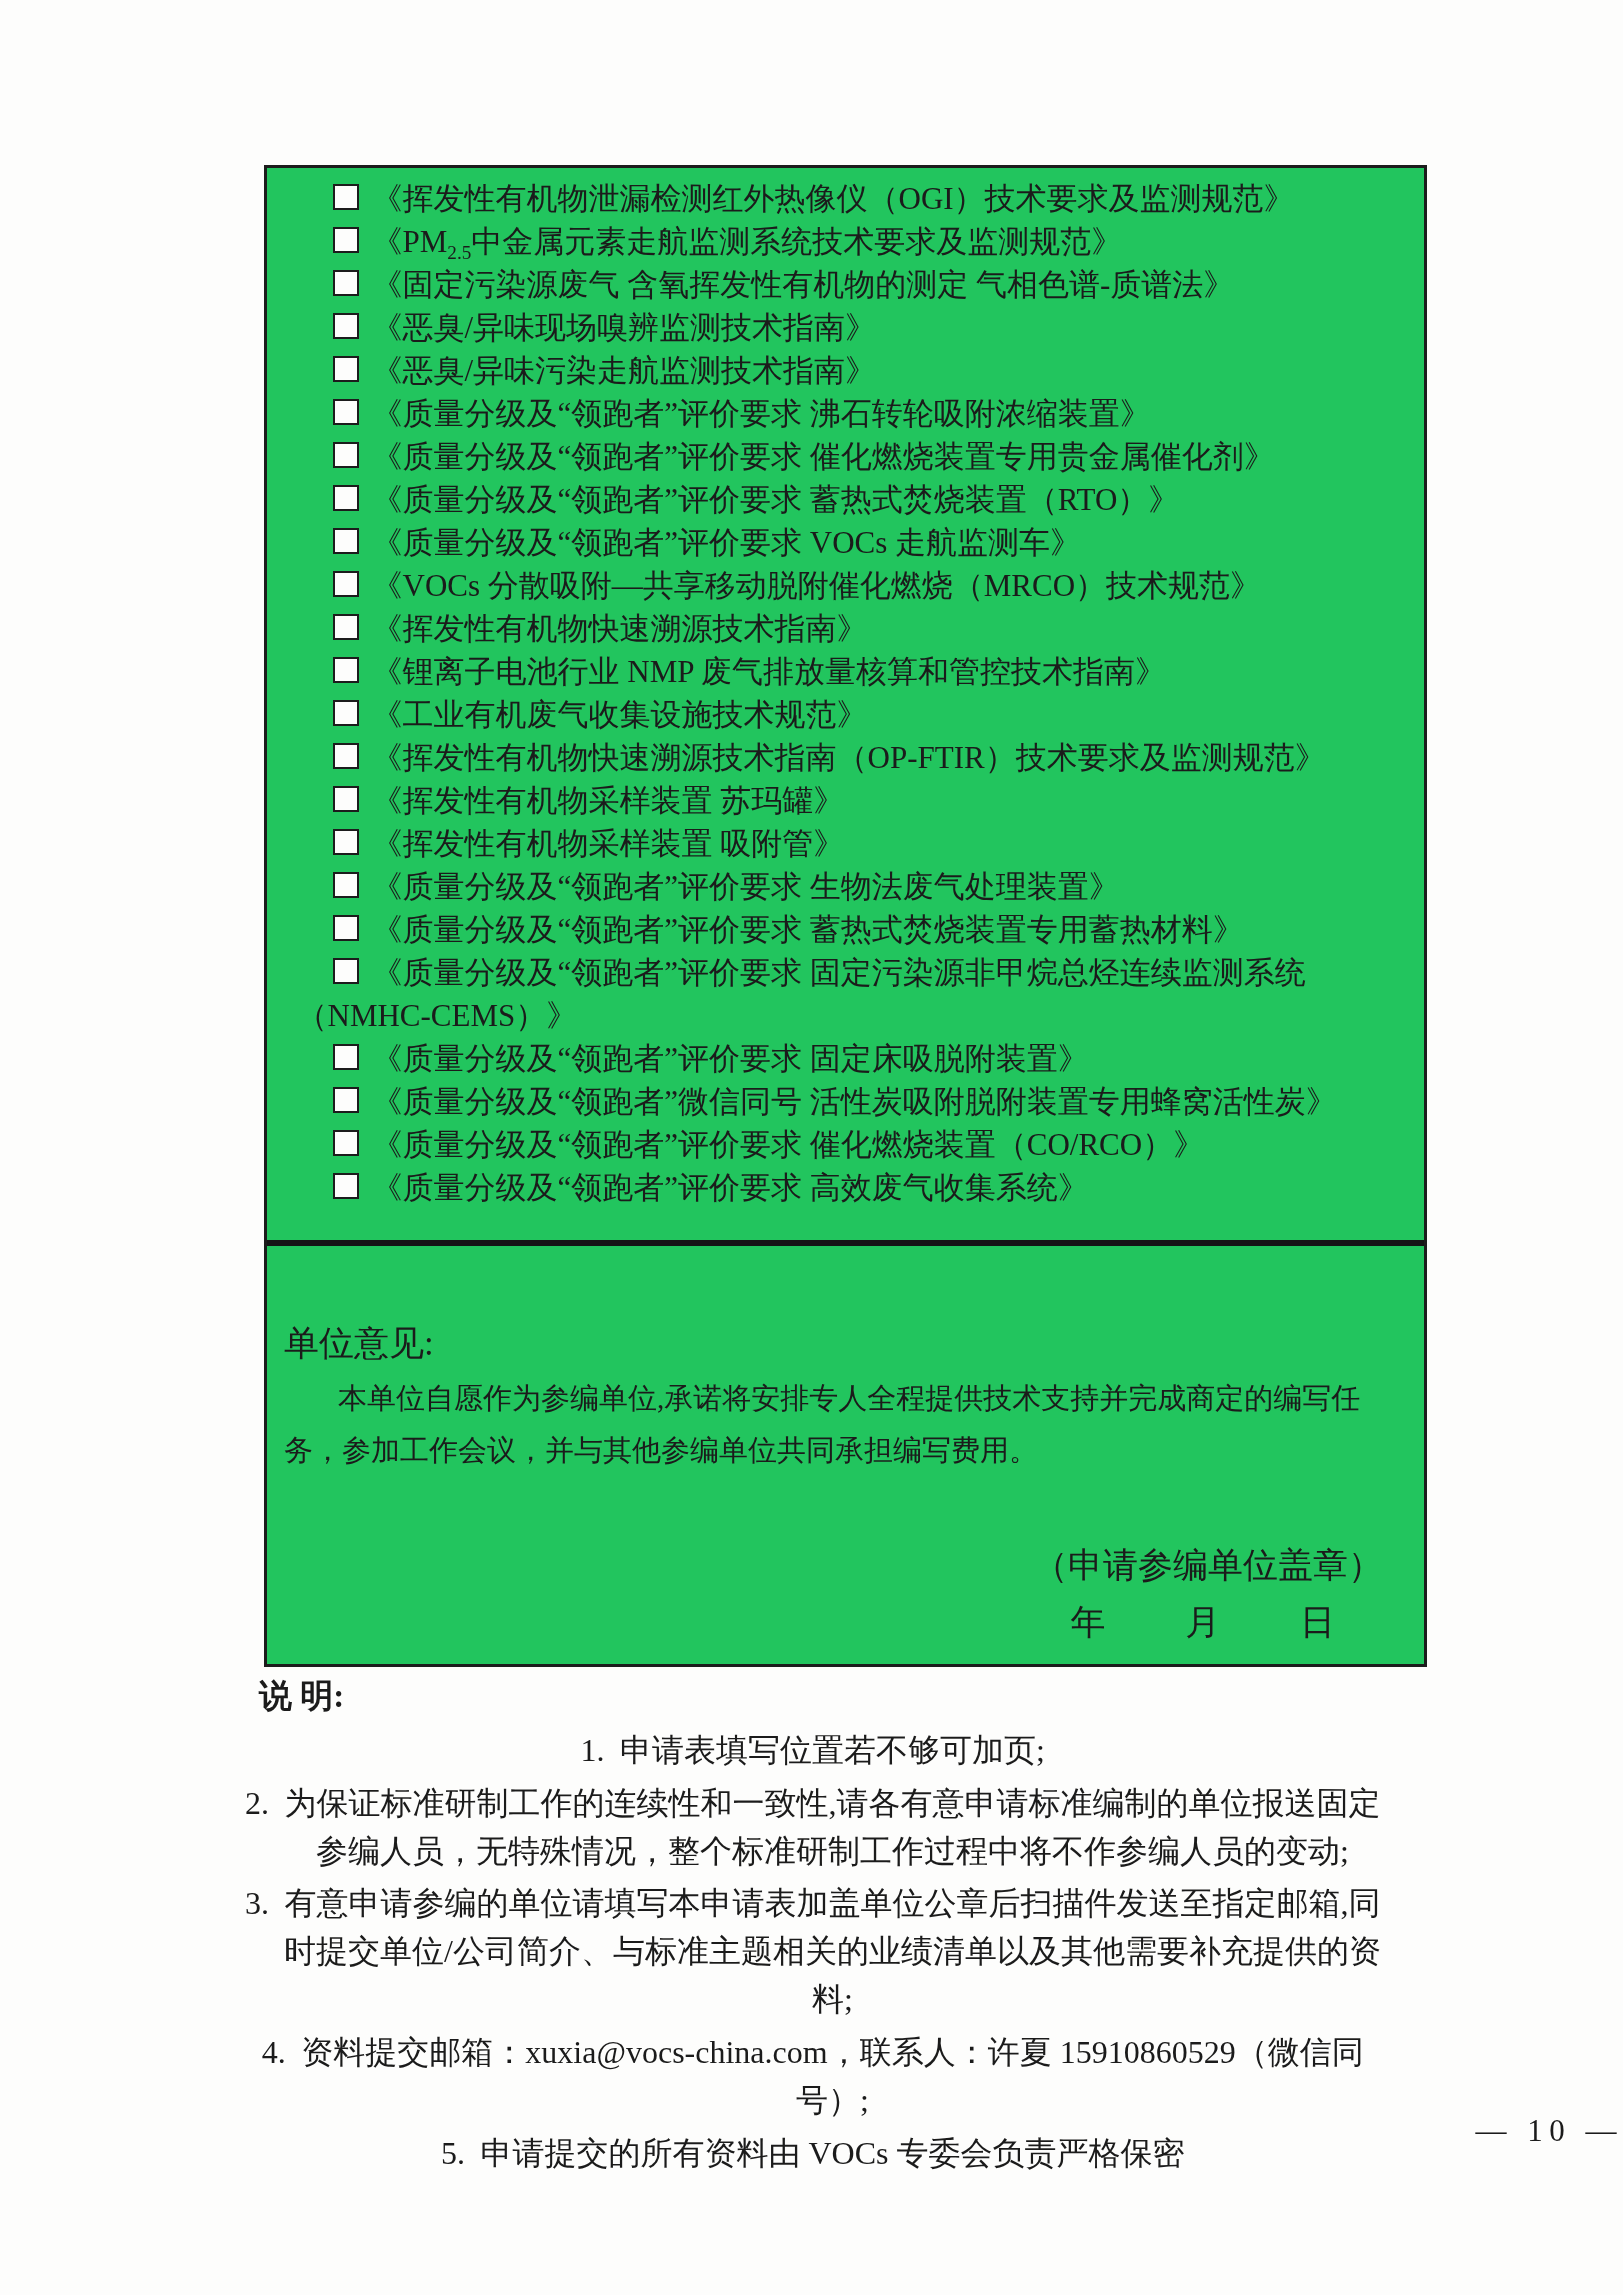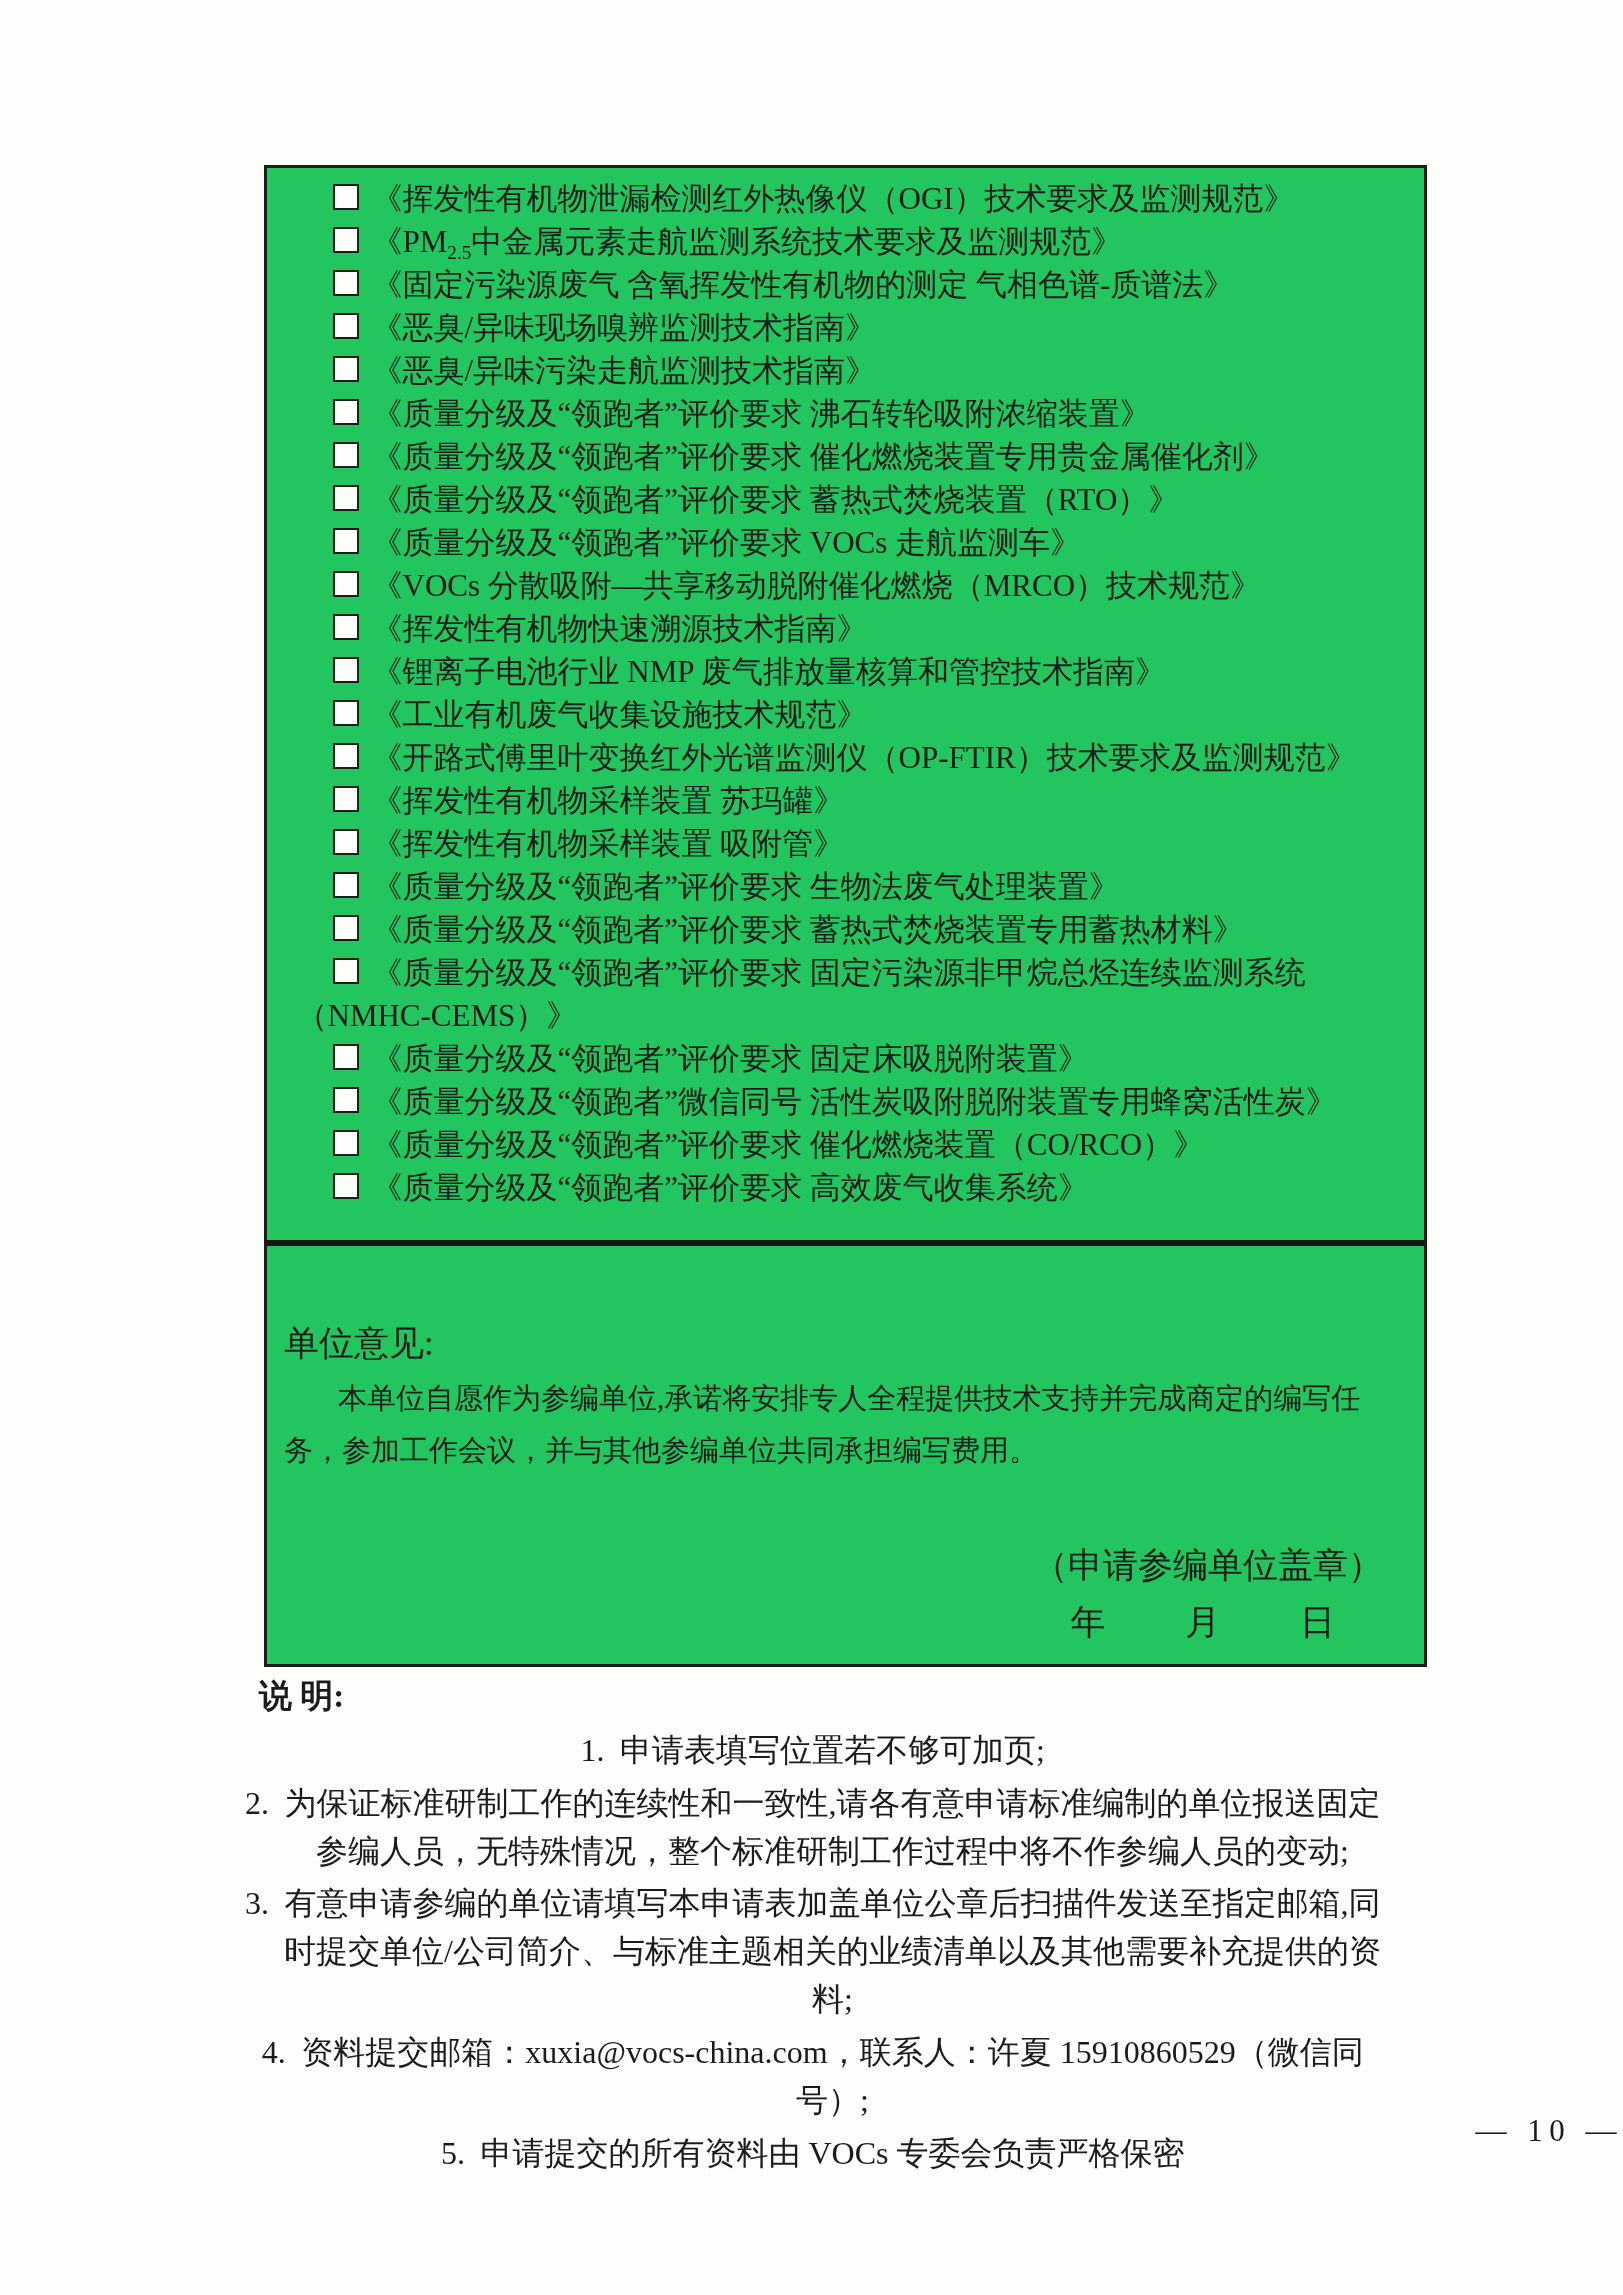--- a/index.html
+++ b/index.html
@@ -148,21 +148,21 @@
         <div class="check-row"><span class="checkbox"></span><span>《恶臭/异味现场嗅辨监测技术指南》</span></div>
         <div class="check-row"><span class="checkbox"></span><span>《恶臭/异味污染走航监测技术指南》</span></div>
         <div class="check-row"><span class="checkbox"></span><span>《质量分级及“领跑者”评价要求 沸石转轮吸附浓缩装置》</span></div>
         <div class="check-row"><span class="checkbox"></span><span>《质量分级及“领跑者”评价要求 催化燃烧装置专用贵金属催化剂》</span></div>
         <div class="check-row"><span class="checkbox"></span><span>《质量分级及“领跑者”评价要求 蓄热式焚烧装置（RTO）》</span></div>
         <div class="check-row"><span class="checkbox"></span><span>《质量分级及“领跑者”评价要求 VOCs 走航监测车》</span></div>
         <div class="check-row"><span class="checkbox"></span><span>《VOCs 分散吸附—共享移动脱附催化燃烧（MRCO）技术规范》</span></div>
         <div class="check-row"><span class="checkbox"></span><span>《挥发性有机物快速溯源技术指南》</span></div>
         <div class="check-row"><span class="checkbox"></span><span>《锂离子电池行业 NMP 废气排放量核算和管控技术指南》</span></div>
         <div class="check-row"><span class="checkbox"></span><span>《工业有机废气收集设施技术规范》</span></div>
-        <div class="check-row"><span class="checkbox"></span><span>《开路式傅里叶变换红外光谱监测仪（OP-FTIR）技术要求及监测规范》</span></div>
+        <div class="check-row"><span class="checkbox"></span><span>《挥发性有机物快速溯源技术指南（OP-FTIR）技术要求及监测规范》</span></div>
         <div class="check-row"><span class="checkbox"></span><span>《挥发性有机物采样装置 苏玛罐》</span></div>
         <div class="check-row"><span class="checkbox"></span><span>《挥发性有机物采样装置 吸附管》</span></div>
         <div class="check-row"><span class="checkbox"></span><span>《质量分级及“领跑者”评价要求 生物法废气处理装置》</span></div>
         <div class="check-row"><span class="checkbox"></span><span>《质量分级及“领跑者”评价要求 蓄热式焚烧装置专用蓄热材料》</span></div>
         <div class="check-row"><span class="checkbox"></span><span>《质量分级及“领跑者”评价要求 固定污染源非甲烷总烃连续监测系统
 （NMHC-CEMS）》</span></div>
         <div class="check-row"><span class="checkbox"></span><span>《质量分级及“领跑者”评价要求 固定床吸脱附装置》</span></div>
         <div class="check-row"><span class="checkbox"></span><span>《质量分级及“领跑者”微信同号 活性炭吸附脱附装置专用蜂窝活性炭》</span></div>
         <div class="check-row"><span class="checkbox"></span><span>《质量分级及“领跑者”评价要求 催化燃烧装置（CO/RCO）》</span></div>
         <div class="check-row"><span class="checkbox"></span><span>《质量分级及“领跑者”评价要求 高效废气收集系统》</span></div>

